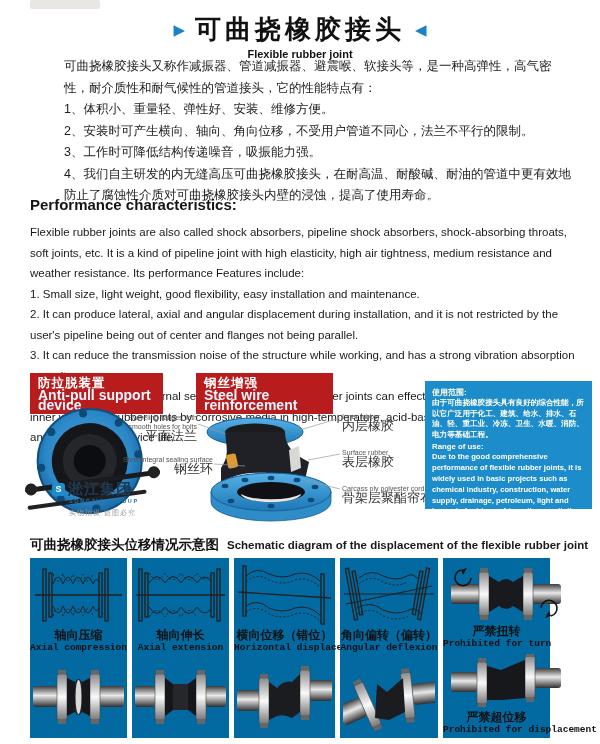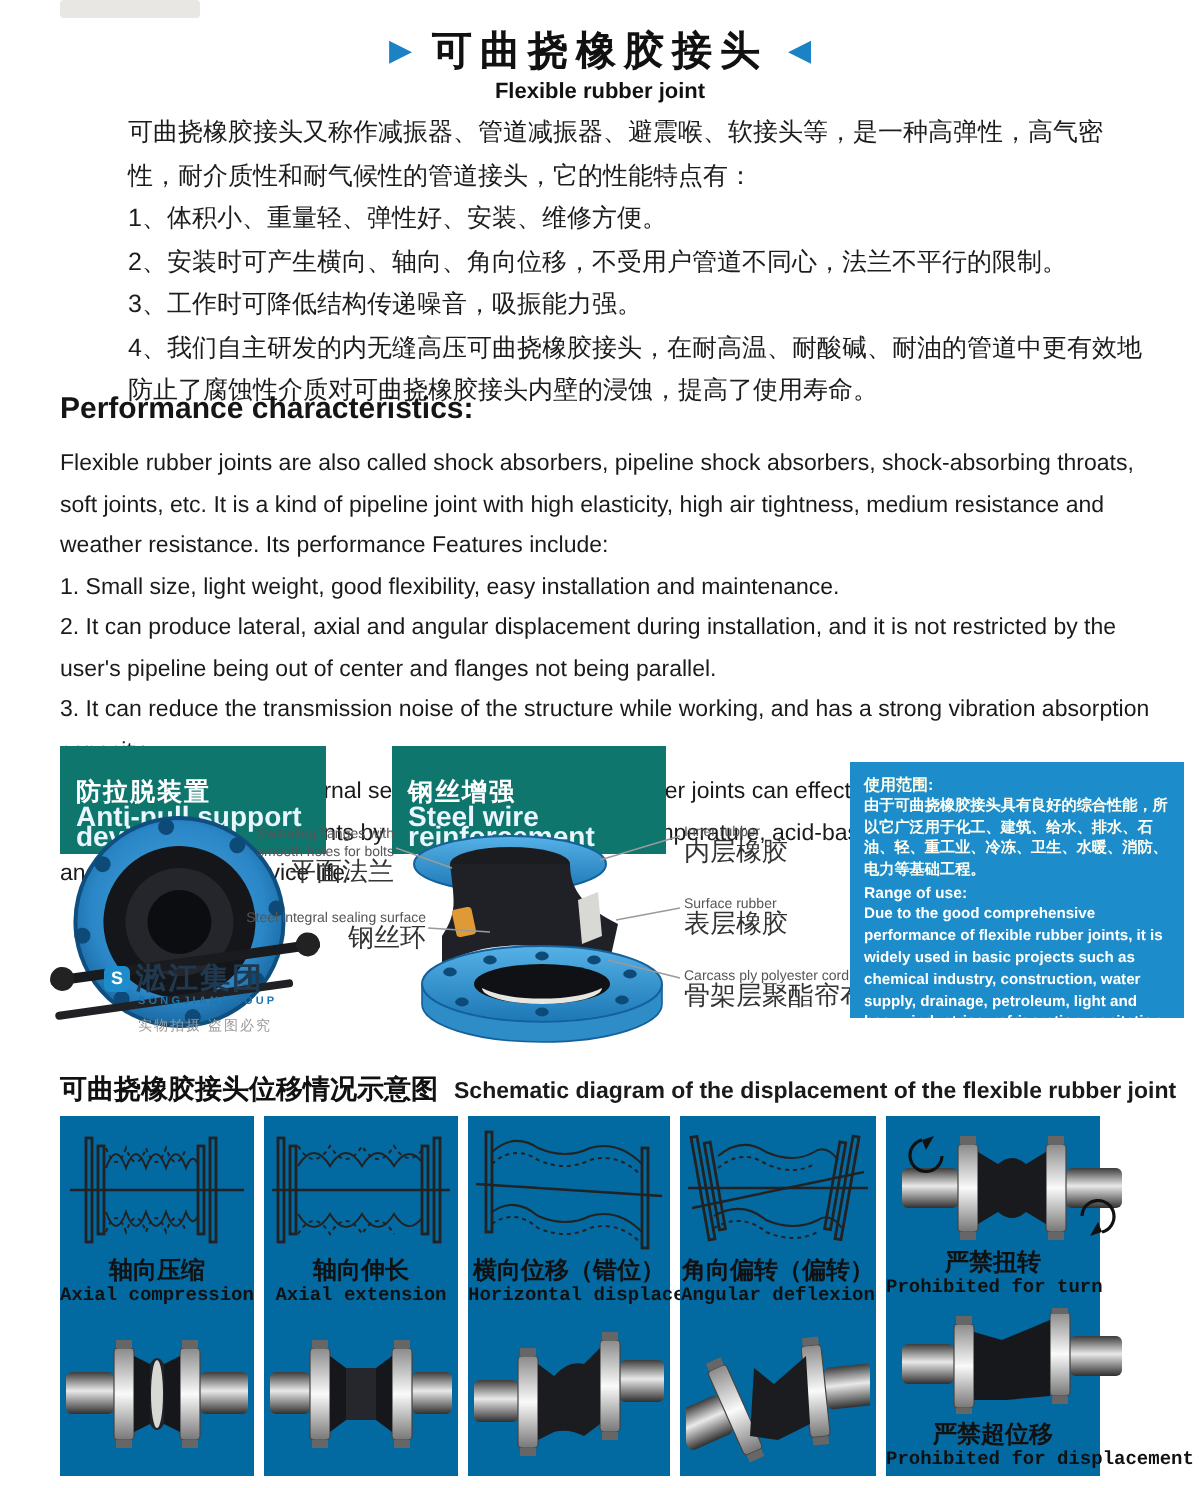--- a/index.html
+++ b/index.html
@@ -6,39 +6,39 @@
   html,body { background:#fff; }
   .page {
     position:relative; width:600px; height:744px; background:#ffffff;
     font-family:"Liberation Sans", sans-serif; color:#222; overflow:hidden;
   }
   .corner-smudge { position:absolute; left:30px; top:0; width:70px; height:9px; background:#e9e7e4; border-radius:2px; }
 
   
   .title-block { position:absolute; top:12px; left:0; width:600px; text-align:center; }
   .title-row { display:flex; align-items:center; justify-content:center; gap:10px; }
-  .title-zh { font-size:20px; font-weight:700; letter-spacing:4px; color:#111; }
+  .title-zh { font-size:26px; font-weight:700; letter-spacing:4px; color:#111; }
   .tri { font-size:15px; color:#1b82c4; line-height:1; }
   .title-en { font-size:11px; font-weight:700; color:#111; margin-top:1px; }
 
   
   .zh-block { position:absolute; top:56px; left:30px; width:545px; }
   .zh-head { font-size:15px; font-weight:700; color:#111; margin-bottom:7px; }
   .zh-text { font-size:12.5px; line-height:21.5px; color:#1c1c1c; font-weight:500;margin-left:34px; }
   .zh-text p { margin:0; }
 
   
   .en-block { position:absolute; top:196px; left:30px; width:548px; }
   .en-head { font-size:15px; font-weight:600; color:#151515; margin-bottom:9px; }
   .en-text { font-size:11.5px; line-height:20.5px; color:#1a1a1a; }
   .en-text p { margin:0; }
 
   
   .images-section { position:absolute; top:368px; left:0; width:600px; height:165px; }
-  .feature-tag { position:absolute; background:#0f766e; color:#fff; padding:16px 8px 4px 8px; }
+  .feature-tag { position:absolute; background:#b91c1c; color:#fff; padding:3px 8px 4px 8px; }
   .feature-tag .fzh { font-size:12.5px; font-weight:700; letter-spacing:1px; line-height:14px; }
   .feature-tag .fen { font-size:14px; font-weight:600; color:#eaf6ff; line-height:10px; }
   .tag1 { left:30px; top:5px; width:133px; }
   .tag2 { left:196px; top:5px; width:137px; }
 
   .photo-left { position:absolute; left:20px; top:33px; }
   .cutaway { position:absolute; left:193px; top:42px; }
 
   .ann { position:absolute; font-size:7px; color:#555; line-height:9px; }
   .ann .azh { font-weight:400; color:#333; font-size:13px; }

